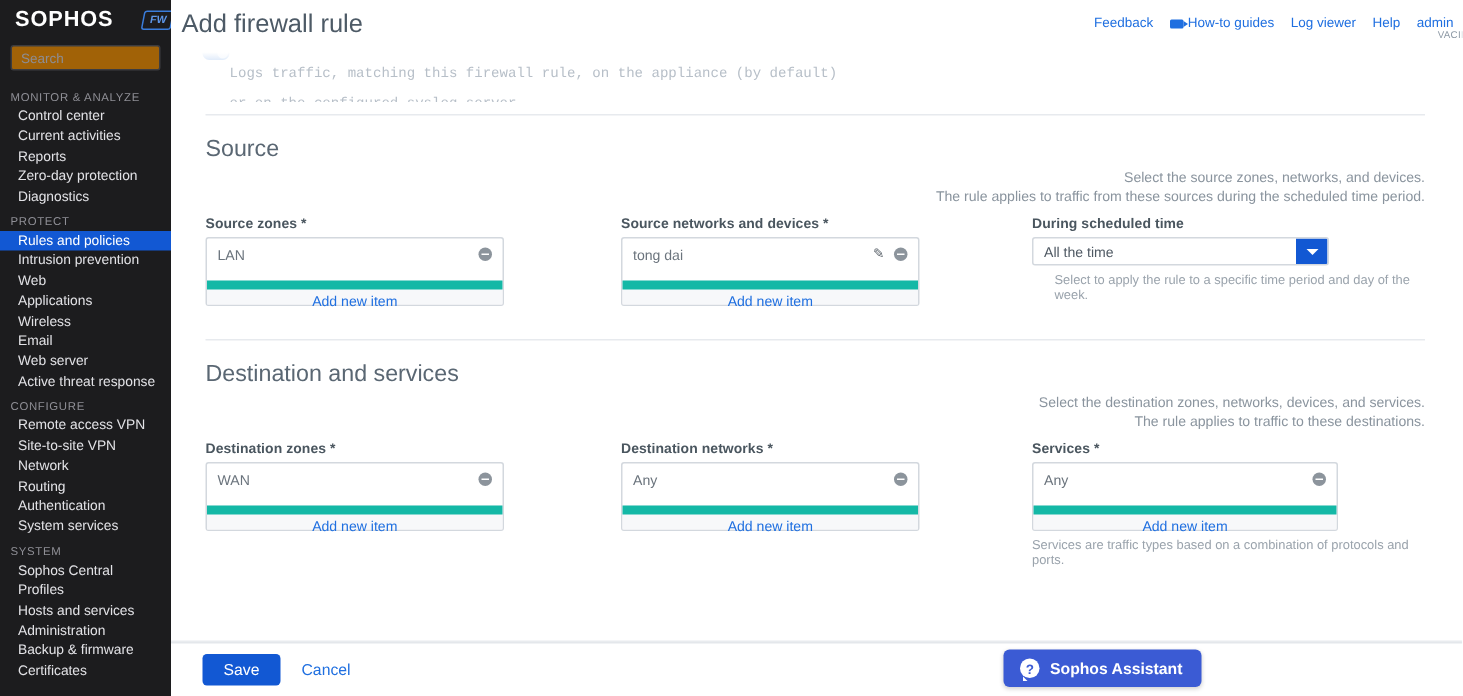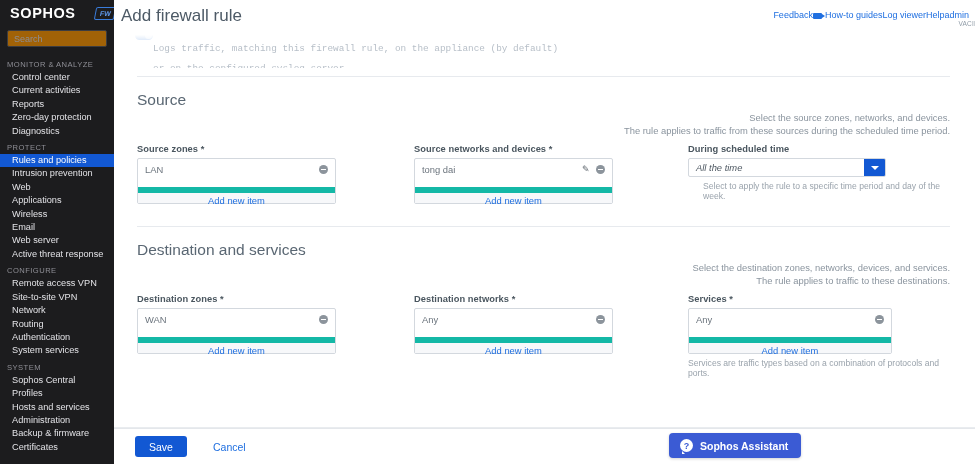--- a/index.html
+++ b/index.html
@@ -100,20 +100,21 @@
   .page-title {
     font-size: 17px;
     color: #4d5a66;
     font-weight: normal;
     padding-top: 6px;
     flex: 0 0 auto;
   }
   .top-links {
     margin-left: auto;
     display: flex; align-items: center;
+    gap: 11px;
     padding-top: 10px;
     font-size: 9px;
     text-align: right;
   }
   .top-link { color: #1f6fe0; white-space: nowrap; }
   .video-icon {
     display: inline-block;
     width: 9px; height: 6px;
     background: #1f6fe0;
     border-radius: 1px;
@@ -264,21 +265,20 @@
     border-radius: 2px;
     display: flex; align-items: center;
     background: #fff;
     overflow: hidden;
   }
   .select-val {
     flex: 1 1 auto;
     padding-left: 7px;
     font-size: 9.4px;
     color: #4f5963;
-    font-style: italic;
   }
   .select-arrow {
     width: 21px; height: 100%;
     background: #1258d3;
     display: flex; align-items: center; justify-content: center;
   }
   .select-arrow span {
     width: 0; height: 0;
     border-left: 4px solid transparent;
     border-right: 4px solid transparent;
@@ -311,21 +311,21 @@
     border-radius: 3px;
     width: 52px; height: 21px;
     font-family: "Liberation Sans", sans-serif;
     cursor: pointer;
   }
   .btn-cancel {
     background: transparent;
     border: 0;
     color: #1f6fe0;
     font-size: 10.5px;
-    margin-left: 26px;
+    margin-left: 14px;
     font-family: "Liberation Sans", sans-serif;
     cursor: pointer;
   }
   .assistant {
     position: absolute;
     left: 555px; bottom: 6px;
     background: #3b5bd4;
     border-radius: 4px;
     height: 25px;
     display: flex; align-items: center;

